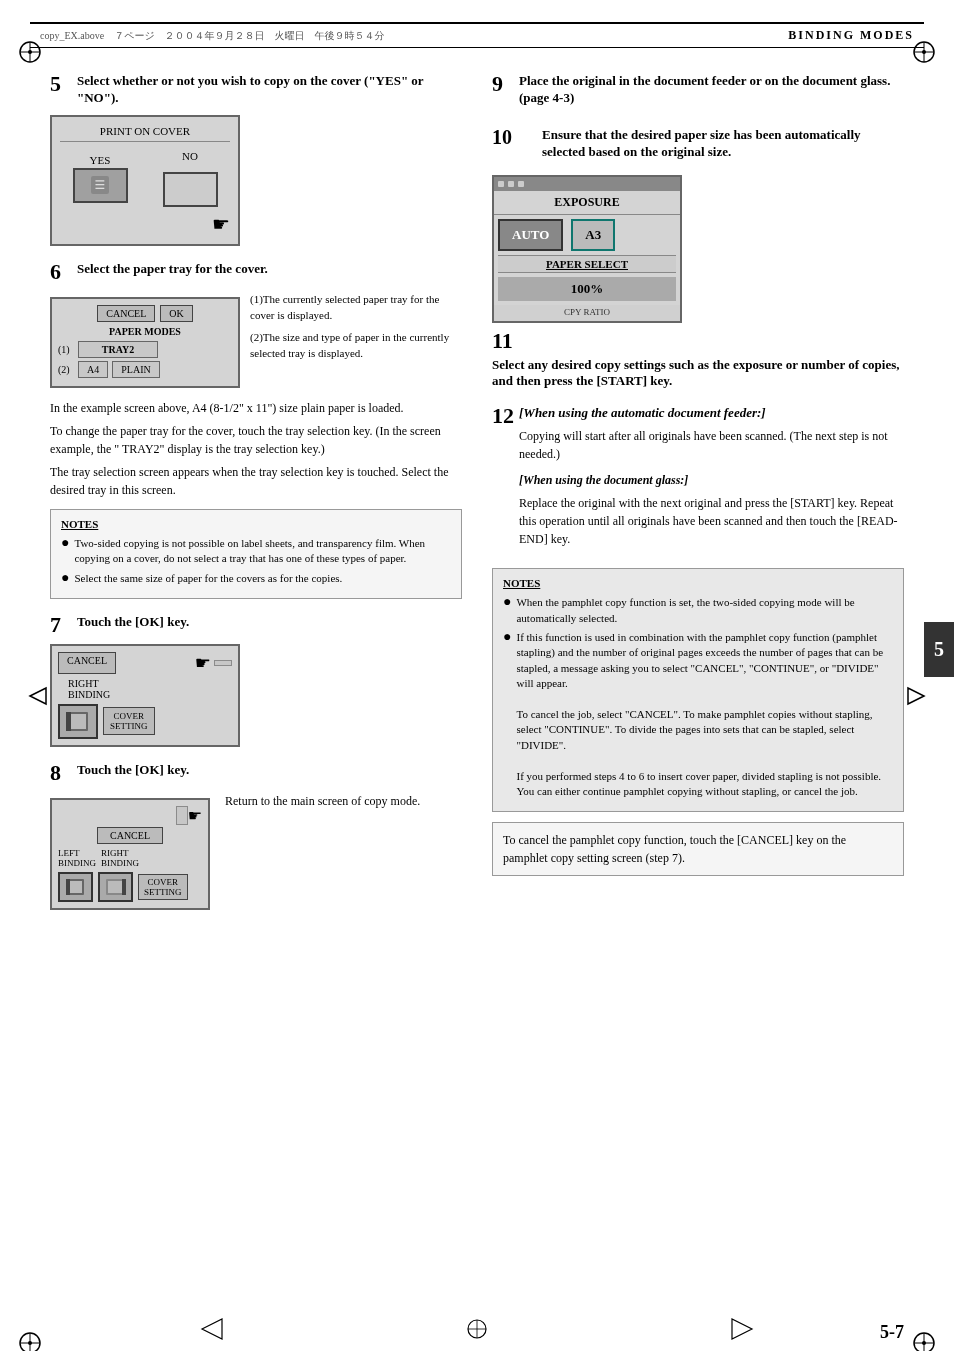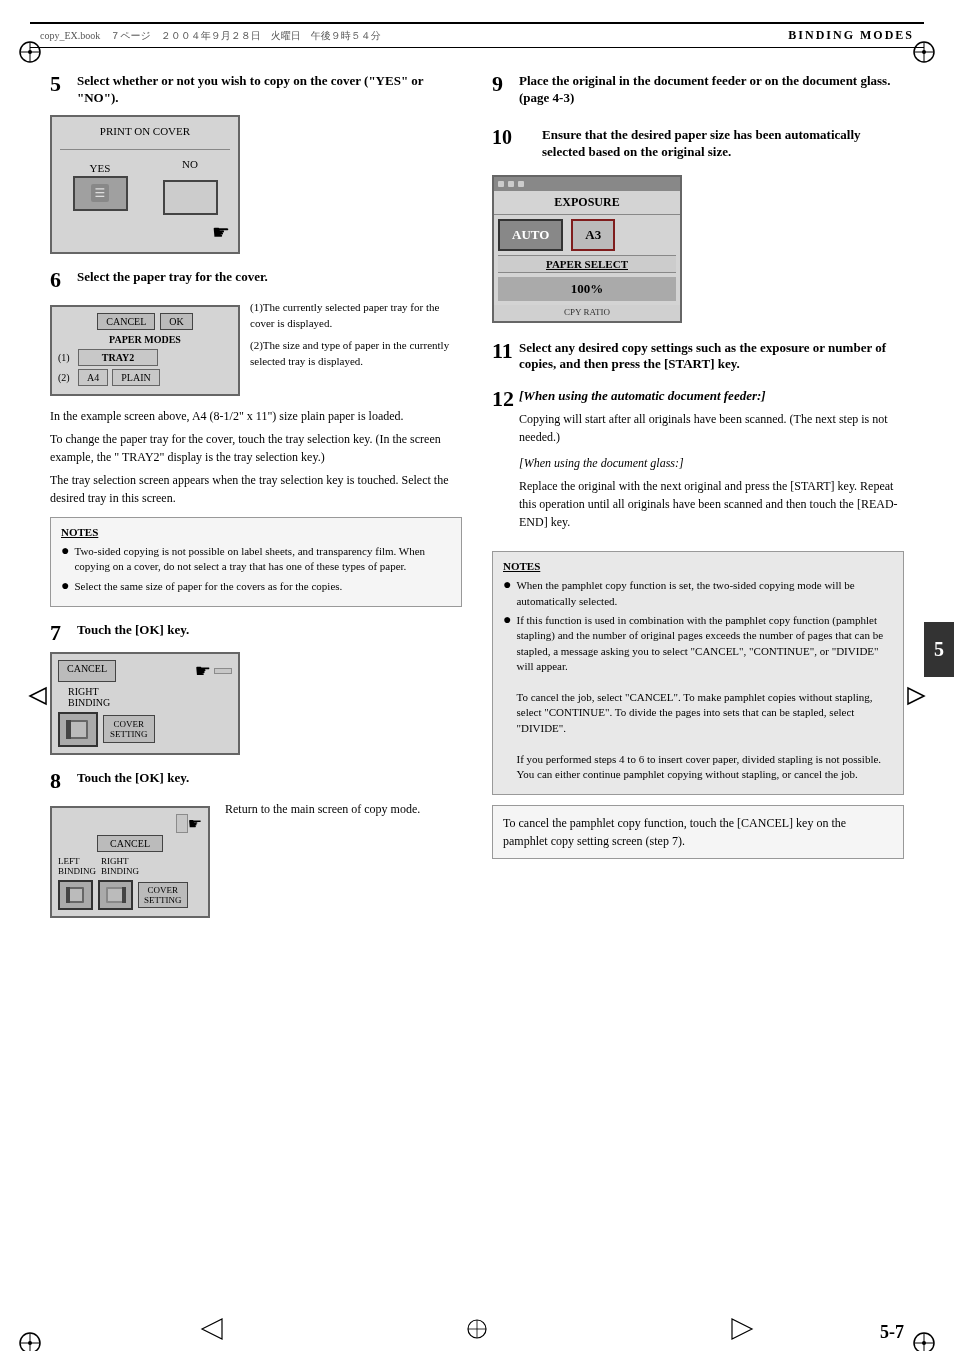--- a/index.html
+++ b/index.html
@@ -85,21 +85,21 @@
       width: 190px;
       background: #d4d4d4;
       border: 2px solid #666;
       padding: 8px;
       margin: 6px 0 10px 0;
     }
     .s5-title {
       text-align: center;
       font-size: 11px;
       border-bottom: 1px solid #888;
-      padding-bottom: 12px;
+      padding-bottom: 4px;
       margin-bottom: 8px;
     }
     .s5-buttons {
       display: flex;
       gap: 10px;
       align-items: center;
       justify-content: space-around;
     }
     .s5-btn {
       display: flex;
@@ -311,21 +311,21 @@
     .s10-auto-box {
       border: 2px solid #333;
       background: #888;
       padding: 6px 12px;
       font-size: 13px;
       font-weight: bold;
       color: #fff;
       margin: 4px;
     }
     .s10-a3-box {
-      border: 2px solid #7f1d1d;
+      border: 2px solid #0f766e;
       background: #bbb;
       padding: 6px 12px;
       font-size: 13px;
       font-weight: bold;
       margin: 4px;
     }
     .s10-paper-select {
       text-align: center;
       font-size: 11px;
       font-weight: bold;
@@ -458,21 +458,21 @@
     <line x1="15" y1="5" x2="15" y2="25" stroke="#000" stroke-width="1"></line>
     <line x1="5" y1="15" x2="25" y2="15" stroke="#000" stroke-width="1"></line>
     <circle cx="15" cy="15" r="2" fill="#000"></circle>
   </svg>
 
   <div class="tab-marker">
     <span>5</span>
   </div>
 
   <div style="margin: 22px 30px 0 30px; border-top: 2px solid #000; border-bottom: 1px solid #000; padding: 4px 10px; display:flex; justify-content:space-between; align-items:center;">
-    <span style="font-size:10px; color:#555;">copy_EX.book　７ページ　２００４年９月２８日　火曜日　午後９時５４分</span>
+    <span style="font-size:10px; color:#555;">copy_EX.above　７ページ　２００４年９月２８日　火曜日　午後９時５４分</span>
     <span style="font-size:12px; font-weight:bold; letter-spacing:2px;">BINDING MODES</span>
   </div>
 
   <div class="side-arrow-left">
     <svg width="20" height="20" viewBox="0 0 20 20">
         <polygon points="10,2 18,18 2,18" fill="none" stroke="#000" stroke-width="1.5" transform="rotate(-90,10,10)"></polygon>
       </svg>
   </div>
 
   <div class="side-arrow-right">
@@ -660,31 +660,31 @@
             <div class="s10-auto-row">
               <div class="s10-auto-box">AUTO</div>
               <div class="s10-a3-box">A3</div>
             </div>
             <div class="s10-paper-select">PAPER SELECT</div>
             <div class="s10-percent">100%</div>
             <div class="s10-copy-ratio">CPY RATIO</div>
           </div>
         </div>
 
-        <div class="step" style="margin-top:11px;">
+        <div class="step" style="margin-top:1px;flex-direction:column;">
           <span class="step-num">11</span>
           <span class="step-text">Select any desired copy settings such as the exposure or number of copies, and then press the [START] key.</span>
         </div>
 
         <div class="step" style="margin-top:15px;">
           <span class="step-num">12</span>
           <div>
             <span class="step-text italic">[When using the automatic document feeder:]</span>
             <p class="body-text" style="margin-top:5px; font-weight:normal;">Copying will start after all originals have been scanned. (The next step is not needed.)</p>
-            <p class="body-text" style="font-weight:normal; font-style:italic; margin-top:8px;">[When using the document glass:]</p>
+            <p class="body-text" style="font-weight:bold; font-style:italic; margin-top:8px;">[When using the document glass:]</p>
             <p class="body-text">Replace the original with the next original and press the [START] key. Repeat this operation until all originals have been scanned and then touch the [READ-END] key.</p>
           </div>
         </div>
 
         <div class="notes-box" style="margin-top:15px; background:#e8e8e8;">
           <div class="notes-title">NOTES</div>
           <div class="notes-item">
             <span class="notes-bullet">●</span>
             <span>When the pamphlet copy function is set, the two-sided copying mode will be automatically selected.</span>
           </div>

